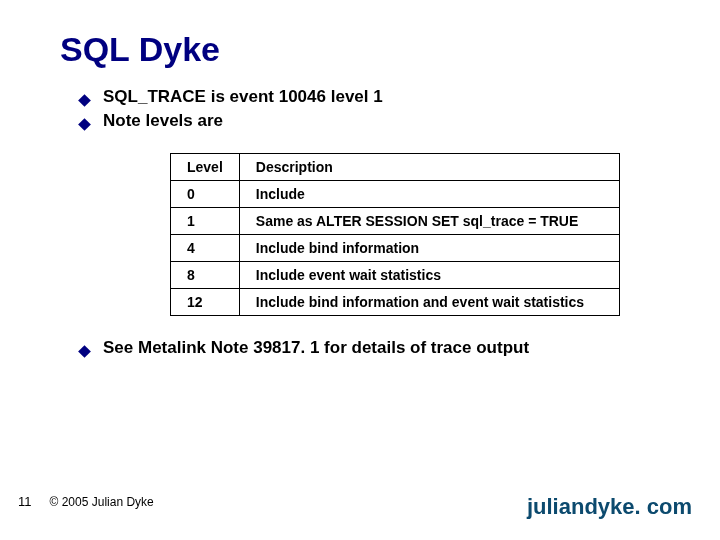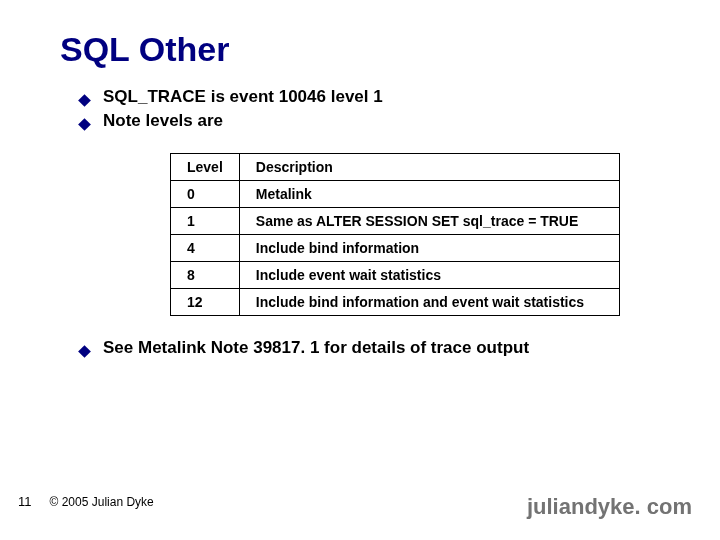--- a/index.html
+++ b/index.html
@@ -77,31 +77,31 @@
   .copyright {
     font-size: 12px;
     color: #000000;
   }
   .footer-left {
     display: flex;
     align-items: flex-end;
     gap: 10px;
   }
   .site {
-    color: #737373;
+    color: #0c4a6e;
     font-size: 22px;
     font-weight: bold;
   }
 </style>
 </head>
 <body>
 
 <div class="slide">
 
-  <div class="title">SQL Other</div>
+  <div class="title">SQL Dyke</div>
 
   <div class="bullets">
     <div class="bullet-row">
       <div class="diamond"></div>
       <div class="bullet-text">SQL_TRACE is event 10046 level 1</div>
     </div>
     <div class="bullet-row">
       <div class="diamond"></div>
       <div class="bullet-text">Note levels are</div>
     </div>
@@ -109,21 +109,21 @@
 
   <div class="table-wrap">
     <table>
       <tbody>
           <tr>
         <th>Level</th>
         <th>Description</th>
       </tr>
       <tr>
         <td>0</td>
-        <td>Metalink</td>
+        <td>Include</td>
       </tr>
       <tr>
         <td>1</td>
         <td>Same as ALTER SESSION SET sql_trace = TRUE</td>
       </tr>
       <tr>
         <td>4</td>
         <td>Include bind information</td>
       </tr>
       <tr>

